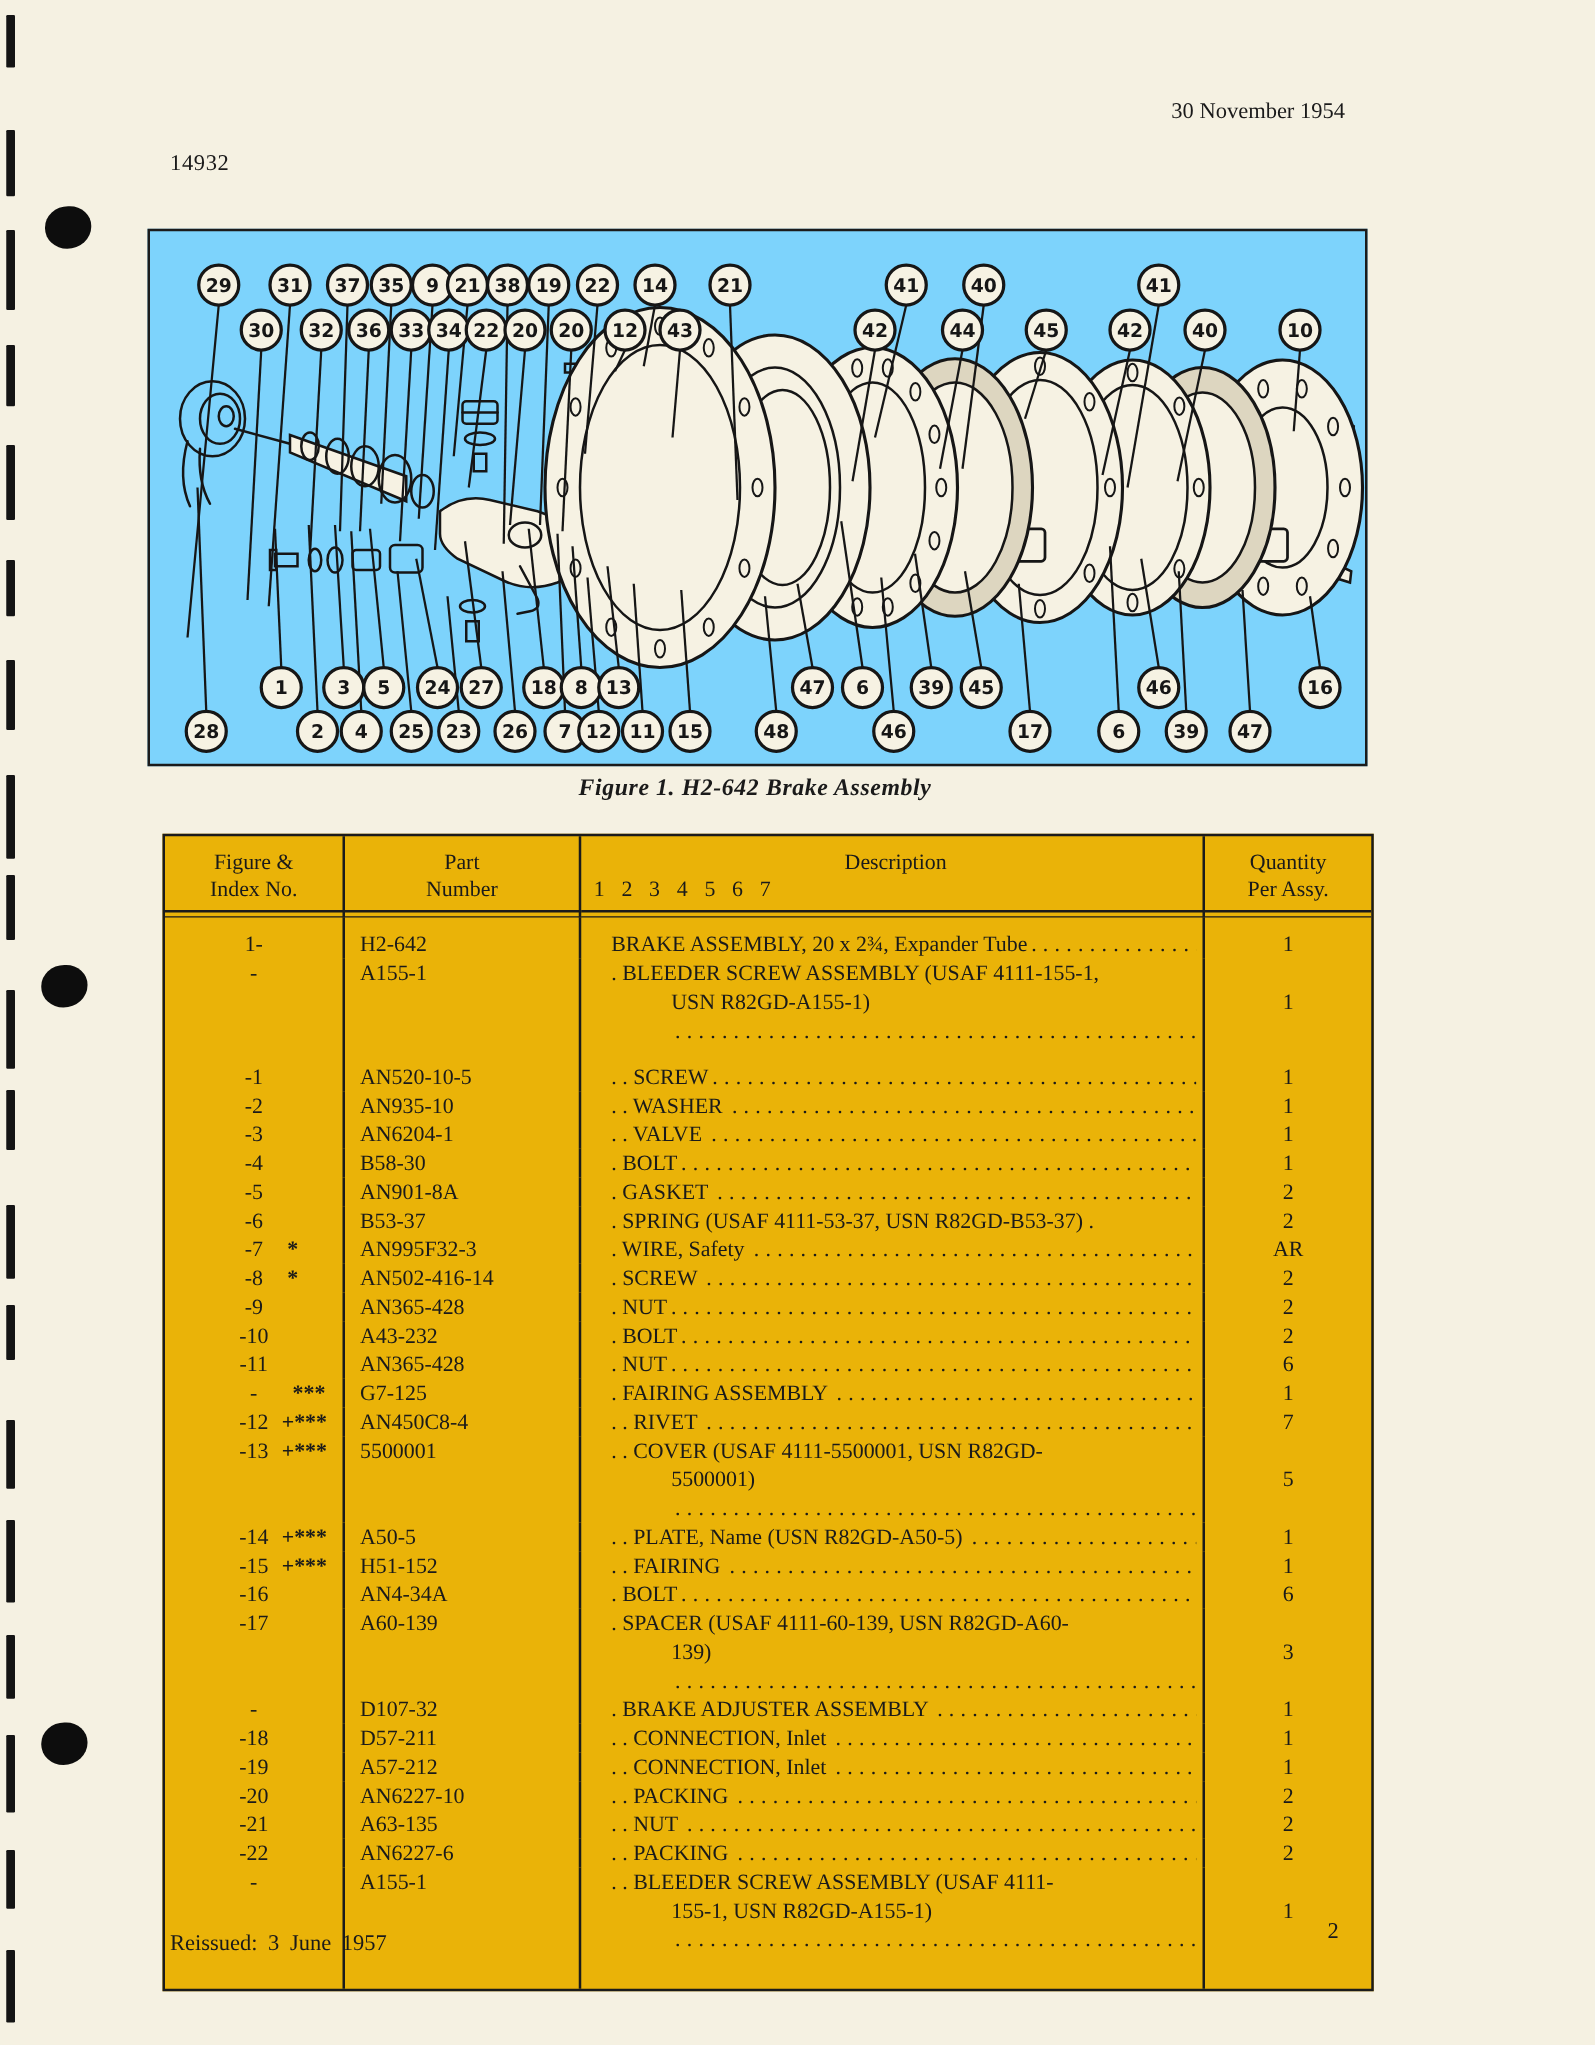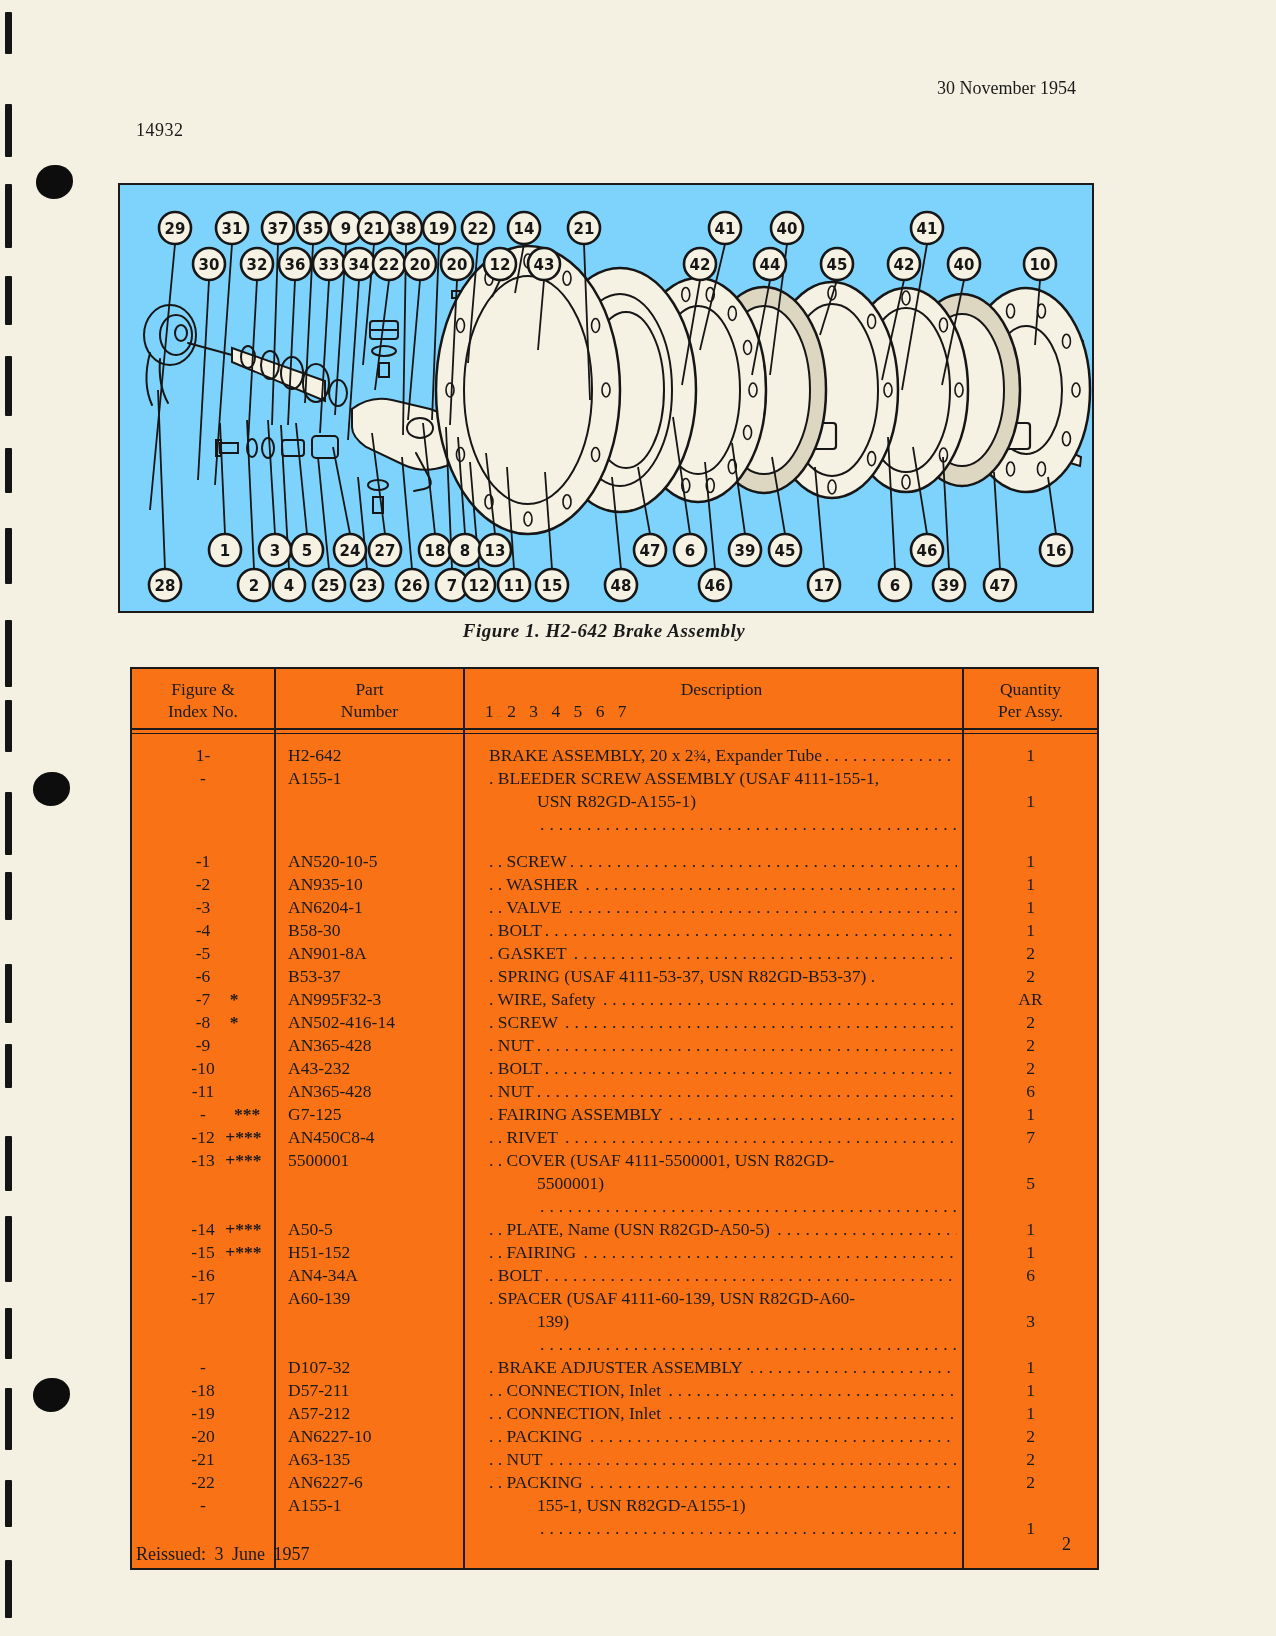--- a/index.html
+++ b/index.html
@@ -16,26 +16,26 @@
   .hdr-left{position:absolute;left:136px;top:78px;font-size:18px;letter-spacing:.5px;margin-top:42px;}
   .hdr-right{position:absolute;right:200px;top:78px;font-size:18px;}
   .ftr-left{position:absolute;left:136px;top:1544px;font-size:18px;word-spacing:4px;}
   .pagenum{position:absolute;left:1062px;top:1534px;font-size:18px;}
   
   .figbox{position:absolute;left:118px;top:183px;width:972px;height:426px;border:2.5px solid #1b1b1b;background:#7dd3fc;}
   .figbox svg{display:block;width:100%;height:100%;}
   .figcaption{position:absolute;left:118px;top:620px;width:972px;text-align:center;
     font-family:Liberation Serif, serif;font-style:italic;font-weight:bold;font-size:19px;letter-spacing:.5px;}
   
-  .ptable{position:absolute;left:130px;top:667px;width:965px;border:2.5px solid #1b1b1b;background:#f97316;
+  .ptable{position:absolute;left:130px;top:667px;width:965px;border:2.5px solid #1b1b1b;background:#eab308;
     display:grid;grid-template-columns:144px 189px 499px 133px;font-size:17.5px;}
   .hcell{border-right:2px solid #1b1b1b;padding:9px 4px 6px 4px;text-align:center;line-height:22px;}
   .hcell.last{border-right:none;}
   .hcell .sub{display:block;}
-  .hcell.desc{text-align:left;padding-left:20px;}
+  .hcell.desc{text-align:left;padding-left:10px;}
   .hcell.desc .t{display:block;text-align:center;}
   .hcell.desc .sub{word-spacing:9px;}
   .rulecell{border-right:2px solid #1b1b1b;border-top:2px solid #1b1b1b;border-bottom:1.5px solid #1b1b1b;height:3px;}
   .rulecell.last{border-right:none;}
   .cell{border-right:2px solid #1b1b1b;line-height:23px;padding-top:0;}
   .cell.c4{border-right:none;}
   .cell.gap{padding-top:14px;}
   .cell.first{padding-top:10px;}
   .cell.lastrow{padding-bottom:28px;}
   .cell.c1{text-align:center;position:relative;}
@@ -706,20 +706,23 @@
         <span class="txt">. . PACKING </span>
         <span class="dots">..............................................................................................................</span>
       </div>
     </div>
     <div class="cell c4">
       <div class="qline">2</div>
     </div>
     <div class="cell c1 lastrow"><span class="c1in">-</span></div>
     <div class="cell c2 lastrow">A155-1</div>
     <div class="cell c3 lastrow">
+      <div class="dline">
+        <span class="txt">. . BLEEDER SCREW ASSEMBLY (USAF 4111-</span>
+      </div>
       <div class="dline ind1">
         <span class="txt">155-1, USN R82GD-A155-1)</span>
         <span class="dots">..............................................................................................................</span>
       </div>
     </div>
     <div class="cell c4 lastrow">
       <div class="qline"></div>
       <div class="qline">1</div>
     </div>
   </div>

